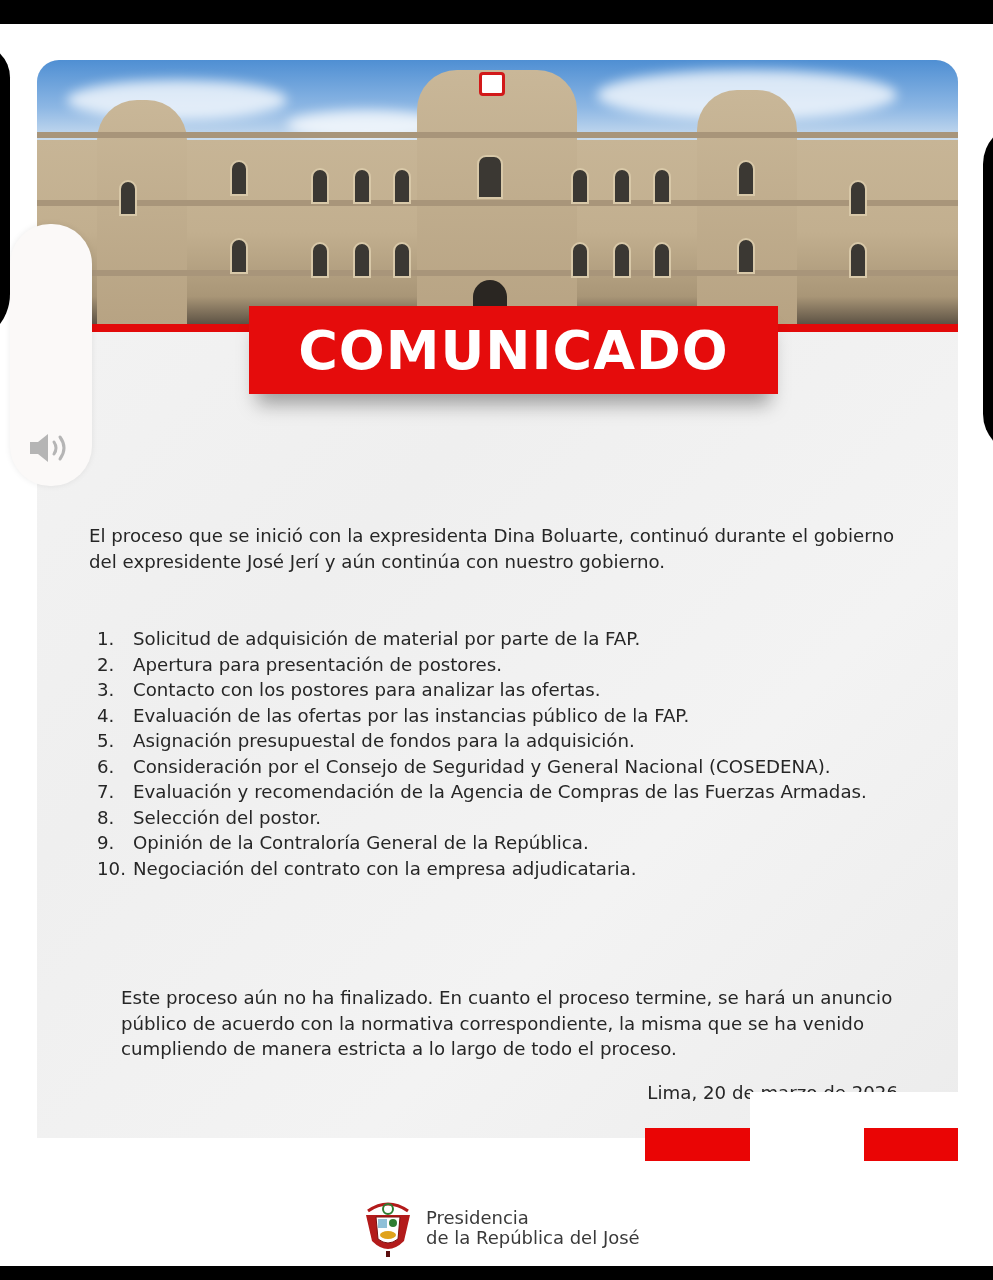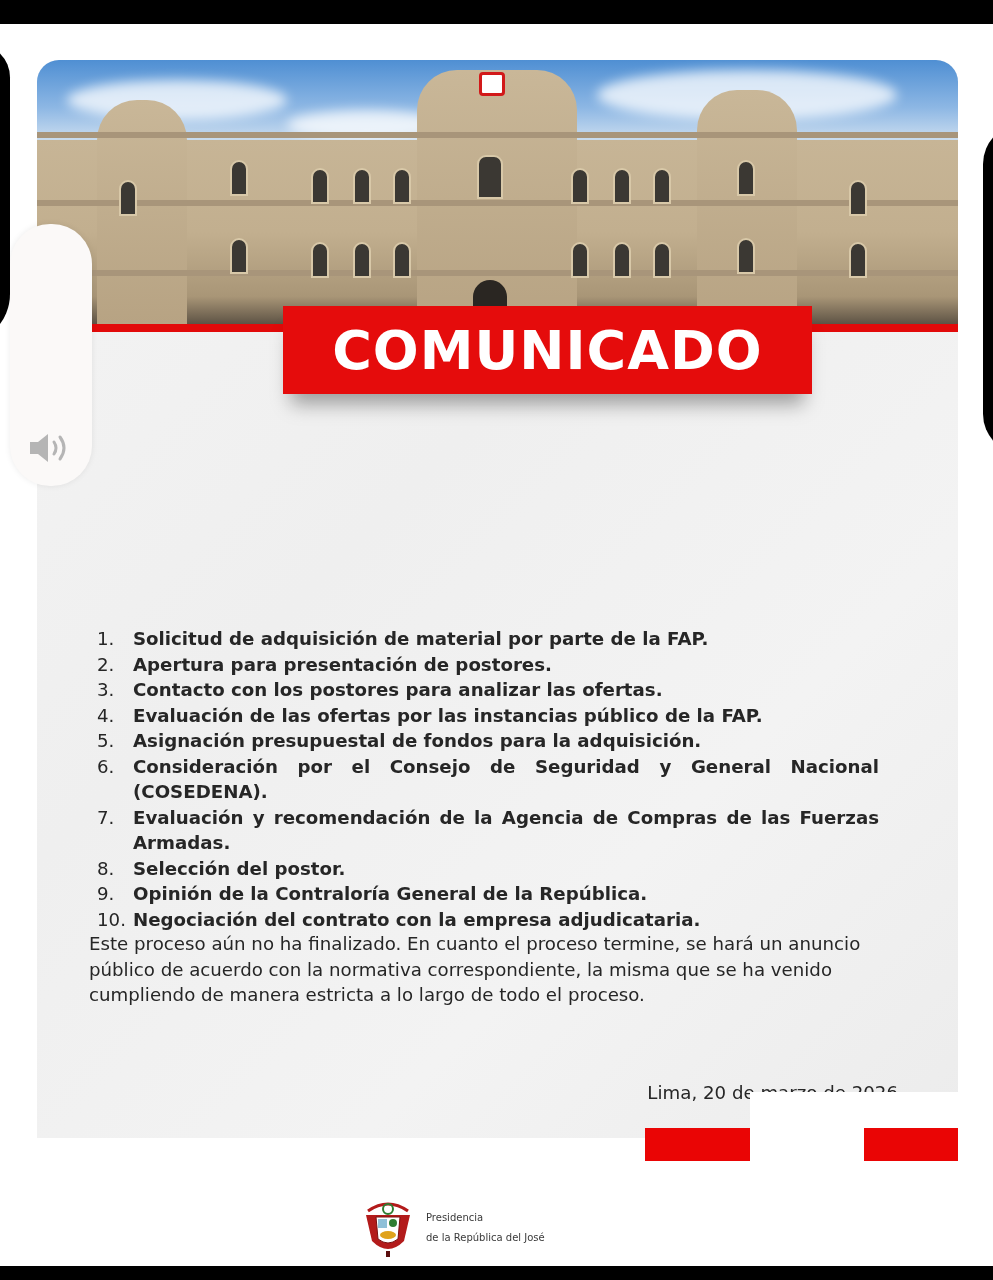--- a/index.html
+++ b/index.html
@@ -54,50 +54,50 @@
     .coat-small {
       position: absolute; left: 442px; top: 12px; width: 26px; height: 24px;
       background: #fff; border-radius: 4px; border: 3px solid #d21919;
     }
     .red-line {
       position: absolute; left: 0; top: 264px; width: 921px; height: 8px; background: #e20a0a;
     }
     .title-box {
       position: absolute; left: 212px; top: 246px; width: 529px; height: 88px;
       background: #e50c0c; box-shadow: 0 18px 18px -8px rgba(0,0,0,0.35);
-      display: flex; align-items: center; justify-content: center; margin-left: 34px;
+      display: flex; align-items: center; justify-content: center;
     }
     .title-text {
       color: #fff; font-family: "DejaVu Sans", sans-serif; font-weight: bold; font-size: 54px;
       letter-spacing: 1px;
     }
 
     .body-text {
       position: absolute; left: 52px; width: 818px;
       font-family: "DejaVu Sans", sans-serif; font-size: 18.2px; color: #262626; line-height: 25.5px;
     }
     .para1 { top: 362px; }
     .para2 { top: 463px; }
     .para3 { top: 538px; }
     .steps { position: absolute; left: 52px; top: 566px; width: 790px; list-style: none;
       font-family: "DejaVu Sans", sans-serif; font-size: 18.2px; color: #262626; line-height: 25.5px; }
     .steps li { display: flex; }
     .steps .num { width: 44px; flex: none; padding-left: 8px; }
-    .steps .txt { flex: 1; text-align: justify; font-weight: bold; }
-    .para4 { top: 871px; }
+    .steps .txt { flex: 1; text-align: justify; }
+    .para4 { top: 925px; margin-left: 32px; }
     .date-line { position: absolute; right: 60px; top: 1022px;
       font-family: "DejaVu Sans", sans-serif; font-size: 18.2px; color: #262626; }
 
     .bar-white { position: absolute; left: 750px; top: 1068px; width: 208px; height: 46px; background: #fff; }
     .bar-red-1 { position: absolute; left: 645px; top: 1104px; width: 105px; height: 33px; background: #ea0505; }
     .bar-red-2 { position: absolute; left: 864px; top: 1104px; width: 94px; height: 33px; background: #ea0505; }
 
     .footer-logo { position: absolute; left: 362px; top: 1173px; display: flex; align-items: center; }
     .crest { width: 52px; height: 62px; position: relative; }
-    .footer-text { margin-left: 12px; font-family: "DejaVu Sans", sans-serif; font-size: 10px; color: #3a3a3a; line-height: 20px; }
+    .footer-text { margin-left: 12px; font-family: "DejaVu Sans", sans-serif; font-size: 18px; color: #3a3a3a; line-height: 20px; }
 
     .volume-panel {
       position: absolute; left: 10px; top: 200px; width: 82px; height: 262px;
       background: #fbf9f8; border-radius: 40px; box-shadow: 0 0 6px rgba(0,0,0,0.08);
     }
     .volume-icon { position: absolute; left: 18px; top: 206px; width: 48px; height: 36px; }
 
     .bottom-bar { position: absolute; left: 0; top: 1266px; width: 993px; height: 14px; background: #000; }
   </style>
 </head>
@@ -142,20 +142,21 @@
       <div class="window" style="left:616px;top:182px;"></div>
       <div class="window" style="left:700px;top:178px;"></div>
       <div class="window" style="left:812px;top:182px;"></div>
       <div class="door" style="left:436px;top:220px;"></div>
     </div>
     <div class="red-line"></div>
     <div class="title-box">
       <span class="title-text">COMUNICADO</span>
     </div>
 
+    <p class="body-text para2">El proceso que se inició con la expresidenta Dina Boluarte, continuó durante el gobierno del expresidente José Jerí y aún continúa con nuestro gobierno.</p>
 
     <ol class="steps">
       <li>
           <span class="num">1.</span>
           <span class="txt">Solicitud de adquisición de material por parte de la FAP.</span>
         </li>
       <li>
           <span class="num">2.</span>
           <span class="txt">Apertura para presentación de postores.</span>
         </li>

